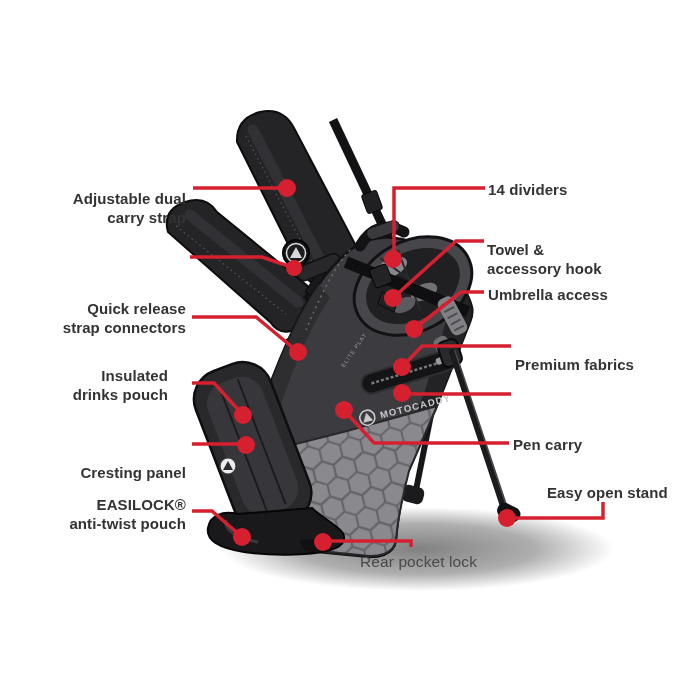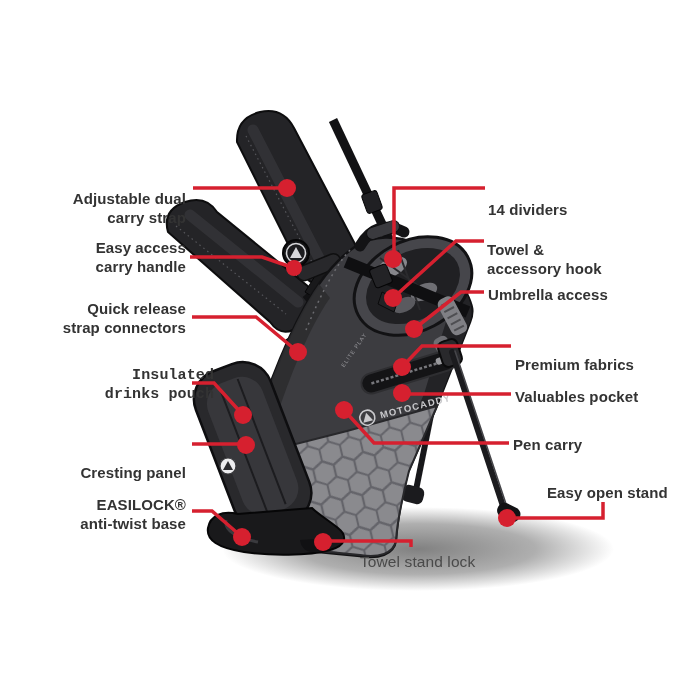--- a/index.html
+++ b/index.html
@@ -7,25 +7,25 @@
            font-family:"Liberation Sans",sans-serif;}
   .diagram svg{position:absolute;left:0;top:0;}
   .callout{position:absolute;font-size:15px;line-height:19px;font-weight:bold;color:#333333;
            white-space:pre-line;letter-spacing:.1px;}
   .callout.left{text-align:right;}
   .callout.plain{font-weight:normal;color:#4a4a4a;font-size:15.5px;}
   
   #c-strap    {right:514px;top:169px;margin-top:20px;}
   #c-handle   {right:514px;top:238px;}
   #c-quick    {right:514px;top:299px;margin-left:16px;}
-  #c-drinks   {right:486px;top:366px;font-family:Liberation Mono, monospace;}
+  #c-drinks   {right:532px;top:366px;}
   #c-cresting {right:514px;top:463px;}
   #c-easilock {right:514px;top:495px;}
   
-  #c-dividers {left:488px;top:180px;margin-top:20px;}
+  #c-dividers {left:488px;top:180px;}
   #c-towel    {left:487px;top:224px;margin-top:16px;}
   #c-umbrella {left:488px;top:285px;}
   #c-premium  {left:515px;top:339px;margin-top:16px;}
   #c-valuables{left:515px;top:387px;}
   #c-pen      {left:513px;top:435px;}
   #c-stand    {left:547px;top:483px;text-align:right;}
   #c-rearlock {left:360px;top:552px;}
   .cl{stroke:var(--accent-red,#d6202f);stroke-width:3.5;fill:none;}
   .cd{fill:var(--accent-red,#d6202f);}
 </style>
@@ -194,31 +194,28 @@
     <path class="cl" d="M603,502 V518 H511"></path>
     <circle class="cd" cx="507" cy="518" r="9"></circle>
 
     <path class="cl" d="M327,541 H411 V547"></path>
     <circle class="cd" cx="323" cy="542" r="9"></circle>
   </g>
 </svg>
 
   <div class="callout left" id="c-strap">Adjustable dual
 carry strap</div>
-  <div class="callout left" id="c-handle">Easy access
-carry handle</div>
   <div class="callout left" id="c-quick">Quick release
 strap connectors</div>
   <div class="callout left" id="c-drinks">Insulated
 drinks pouch</div>
   <div class="callout left" id="c-cresting">Cresting panel</div>
   <div class="callout left" id="c-easilock">EASILOCK®
-anti-twist base</div>
+anti-twist pouch</div>
   <div class="callout" id="c-dividers">14 dividers</div>
   <div class="callout" id="c-towel">Towel &amp;
 accessory hook</div>
   <div class="callout" id="c-umbrella">Umbrella access</div>
   <div class="callout" id="c-premium">Premium fabrics</div>
-  <div class="callout" id="c-valuables">Valuables pocket</div>
   <div class="callout" id="c-pen">Pen carry</div>
   <div class="callout" id="c-stand">Easy open stand</div>
-  <div class="callout plain" id="c-rearlock">Towel stand lock</div>
+  <div class="callout plain" id="c-rearlock">Rear pocket lock</div>
 </div>
 
 </body></html>

